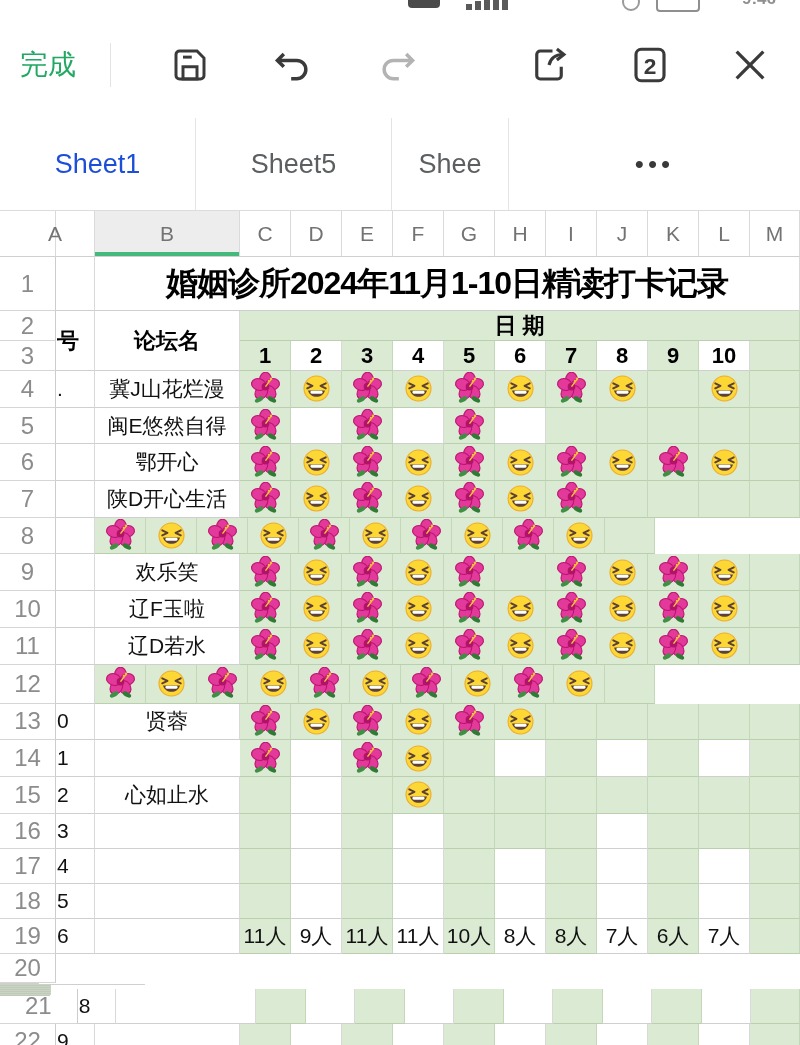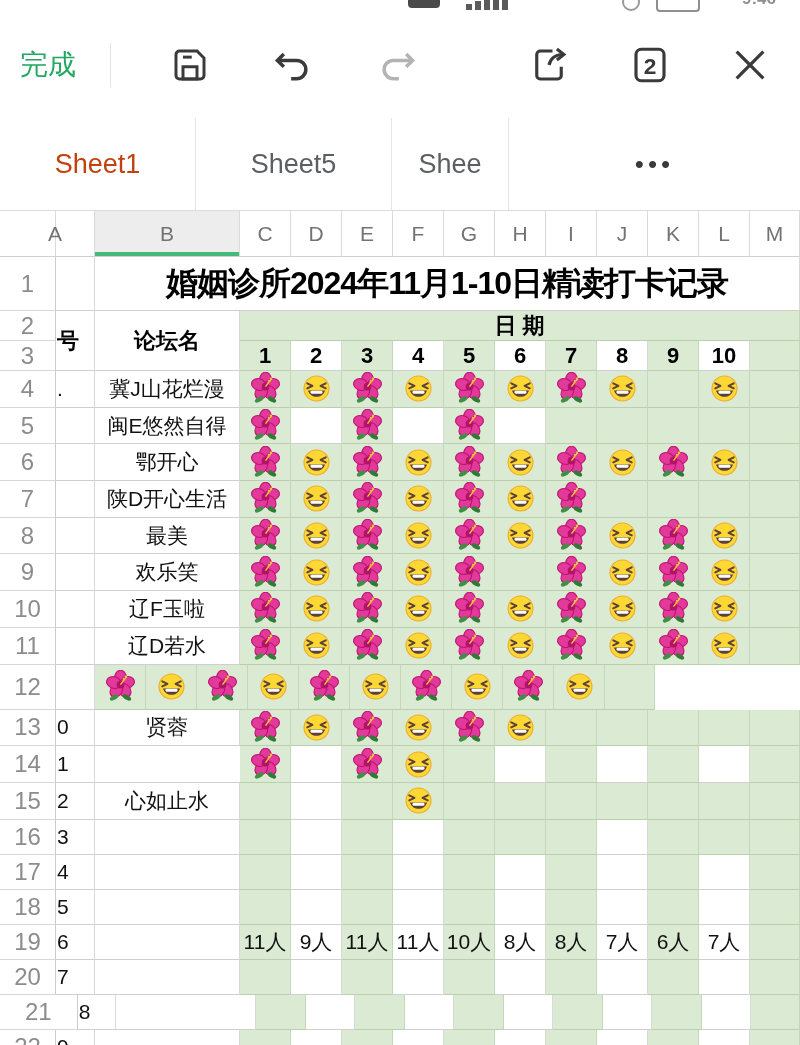--- a/index.html
+++ b/index.html
@@ -19,21 +19,21 @@
   
   .toolbar{height:106px;display:flex;align-items:center;position:relative;background:#fff;}
   .done{color:#23a863;font-size:28px;font-weight:500;margin-left:20px;width:110px;}
   .tb-div{width:1px;height:44px;background:#e3e3e3;margin-right:28px;}
   .tb-ic{width:44px;height:44px;margin:0 30px;display:flex;align-items:center;justify-content:center;}
   .tb-ic svg{display:block;}
   
   .tabbar{height:92px;display:flex;border-bottom:1px solid #dcdcdc;background:#fff;position:relative;}
   .tab{width:196px;display:flex;align-items:center;justify-content:center;
        font-size:27px;color:#5c5f62;border-right:1px solid #e4e4e4;box-sizing:border-box;white-space:nowrap;overflow:hidden;}
-  .tab.active{color:#c2410c;}
+  .tab.active{color:#1d4ed8;}
   .tab.cut{width:117px;}
   .tab-more{flex:1;display:flex;align-items:center;justify-content:center;color:#3a3a3a;font-size:26px;letter-spacing:4px;}
   
   .grid{position:relative;background:#fff;}
   .grow{display:flex;}
   .cell{box-sizing:border-box;border-right:1px solid #d9d9d9;border-bottom:1px solid #cfcfcf;
         display:flex;align-items:center;justify-content:center;overflow:hidden;position:relative;background:#fff;}
   .cell.green{background:#dbead3;border-right-color:#c3d8b8;border-bottom-color:#b9cfae;}
   .gutter{background:#fff;border-right:1px solid #cccccc;border-bottom:1px solid #d6d6d6;
           color:#8c8c8c;font-size:24px;display:flex;align-items:center;justify-content:center;box-sizing:border-box;}
@@ -745,21 +745,20 @@
         </svg>
       </div>
       <div class="cell green" style="width: 51px;"></div>
       <div class="cell green" style="width: 51px;"></div>
       <div class="cell green" style="width: 51px;"></div>
       <div class="cell green" style="width: 50px;"></div>
     </div>
     <div class="grow" style="height: 36.7px;">
       <div class="gutter" style="width: 56px;">8</div>
       <div class="cell asliver" style="width: 39px;"></div>
-      <div class="cell name" style="width: 145px;">最美</div>
       <div class="cell green emoji" style="width: 51px;">
         <svg width="33" height="33" viewBox="0 0 36 36">
           <g transform="rotate(0 18 16)">
             <ellipse cx="18" cy="8.3" rx="6.3" ry="8" fill="#e2399a" stroke="#bc1472" stroke-width="1.2"></ellipse>
           </g>
           <g transform="rotate(72 18 16)">
             <ellipse cx="18" cy="8.3" rx="6.3" ry="8" fill="#e2399a" stroke="#bc1472" stroke-width="1.2"></ellipse>
           </g>
           <g transform="rotate(144 18 16)">
             <ellipse cx="18" cy="8.3" rx="6.3" ry="8" fill="#e2399a" stroke="#bc1472" stroke-width="1.2"></ellipse>
@@ -1438,21 +1437,21 @@
         <svg width="29" height="29" viewBox="0 0 36 36">
           <circle cx="18" cy="18" r="15.5" fill="#fdd835" stroke="#eead2b" stroke-width="1.4"></circle>
           <path d="M6.5 11.5 L13 14.7 L6.5 17.9" stroke="#5d4037" stroke-width="2.4" fill="none" stroke-linecap="round" stroke-linejoin="round"></path>
           <path d="M29.5 11.5 L23 14.7 L29.5 17.9" stroke="#5d4037" stroke-width="2.4" fill="none" stroke-linecap="round" stroke-linejoin="round"></path>
           <path d="M7.5 20.5 C10 31 26 31 28.5 20.5 Z" fill="#5d4037"></path>
           <rect x="10.5" y="20.8" width="15" height="3.6" rx="1.6" fill="#ffffff"></rect>
         </svg>
       </div>
       <div class="cell green" style="width: 50px;"></div>
     </div>
-    <div class="grow" style="height: 45px;">
+    <div class="grow" style="height: 39px;">
       <div class="gutter" style="width: 56px;">12</div>
       <div class="cell asliver" style="width: 39px;"></div>
       <div class="cell green emoji" style="width: 51px;">
         <svg width="33" height="33" viewBox="0 0 36 36">
           <g transform="rotate(0 18 16)">
             <ellipse cx="18" cy="8.3" rx="6.3" ry="8" fill="#e2399a" stroke="#bc1472" stroke-width="1.2"></ellipse>
           </g>
           <g transform="rotate(72 18 16)">
             <ellipse cx="18" cy="8.3" rx="6.3" ry="8" fill="#e2399a" stroke="#bc1472" stroke-width="1.2"></ellipse>
           </g>
@@ -1899,21 +1898,21 @@
       <div class="cell green cnt" style="width: 51px;">11人</div>
       <div class="cell cnt" style="width: 51px;">11人</div>
       <div class="cell green cnt" style="width: 51px;">10人</div>
       <div class="cell cnt" style="width: 51px;">8人</div>
       <div class="cell green cnt" style="width: 51px;">8人</div>
       <div class="cell cnt" style="width: 51px;">7人</div>
       <div class="cell green cnt" style="width: 51px;">6人</div>
       <div class="cell cnt" style="width: 51px;">7人</div>
       <div class="cell green" style="width: 50px;"></div>
     </div>
-    <div class="grow" style="height: 35px;">
+    <div class="grow" style="height: 35px; flex-direction: column;">
       <div class="gutter" style="width: 56px;">20</div>
       <div class="cell asliver" style="width: 39px;">
         <span>7</span>
       </div>
       <div class="cell name" style="width: 145px;"></div>
       <div class="cell green" style="width: 51px;"></div>
       <div class="cell" style="width: 51px;"></div>
       <div class="cell green" style="width: 51px;"></div>
       <div class="cell" style="width: 51px;"></div>
       <div class="cell green" style="width: 51px;"></div>

